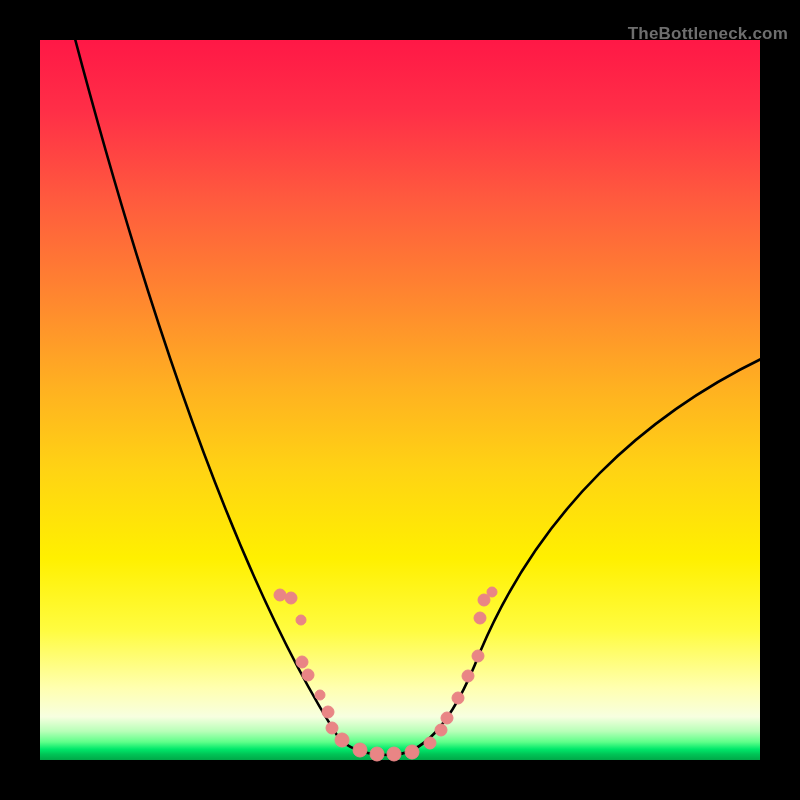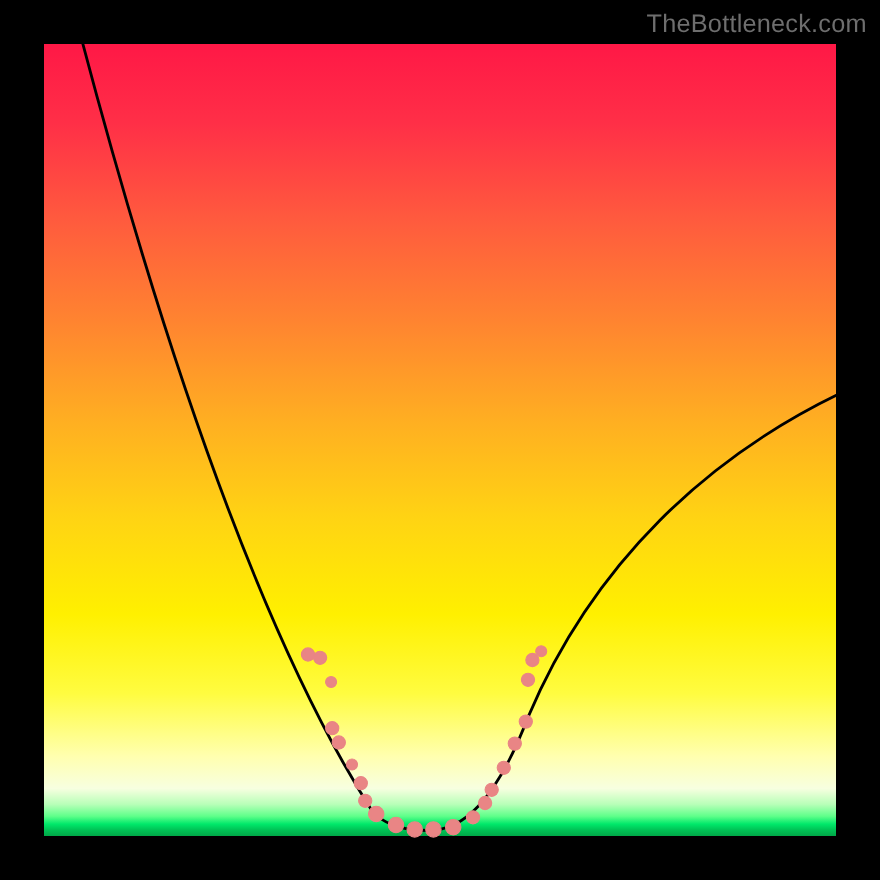--- a/index.html
+++ b/index.html
@@ -36,25 +36,25 @@
       #ffffb0 90%,
       #f7ffe0 94%,
       #b8ffb8 96%,
       #5fff8a 97.5%,
       #00e86a 98.5%,
       #00c456 99.2%,
       #00a848 100%);
   }
   .watermark {
     position: absolute;
-    top: 8px;
+    top: 24px;
     right: 12px;
     color: #6e6e6e;
-    font-size: 23px;
-    font-weight: 400;
+    font-size: 17px;
+    font-weight: 700;
     letter-spacing: 0.2px;
     font-family: Arial, Helvetica, sans-serif;
   }
   svg.curve {
     position: absolute;
     left: 0; top: 0;
     width: 720px; height: 720px;
     overflow: visible;
   }
 </style>

